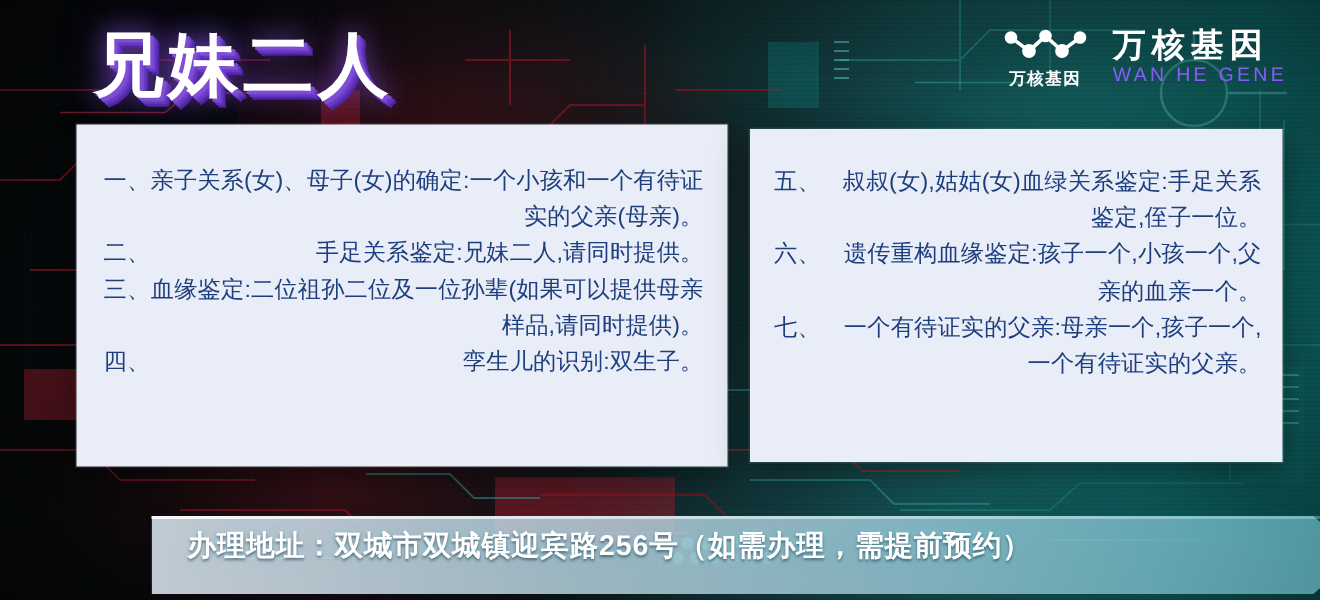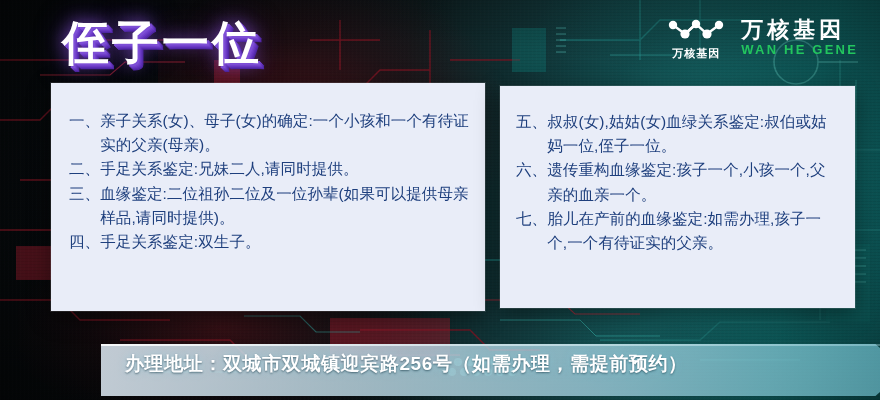--- a/index.html
+++ b/index.html
@@ -42,36 +42,36 @@
       0 0 16px rgba(150,90,240,.85), 0 0 30px rgba(120,60,220,.55);
   }
 
   
   .brand{position:absolute;right:22px;top:16px;display:flex;align-items:center;gap:14px;}
   .brand-mark{display:flex;flex-direction:column;align-items:center;gap:2px;}
   .brand-mark svg{display:block;}
   .brand-mark-text{font-size:11px;font-weight:bold;color:#fff;letter-spacing:1px;line-height:1;}
   .brand-names{display:flex;flex-direction:column;gap:2px;}
   .brand-cn{font-size:22px;font-weight:bold;color:#fff;letter-spacing:4px;line-height:1.05;}
-  .brand-en{font-size:13px;font-weight:bold;color:#22c55e;letter-spacing:2.2px;line-height:1.05;}
+  .brand-en{font-size:13px;font-weight:normal;color:#8b5cf6;letter-spacing:2.2px;line-height:1.05;}
 
   
   .panel{
     position:absolute;background:#e9edf8;
     box-shadow:0 0 0 1px rgba(255,255,255,.10), 0 6px 22px rgba(0,0,0,.45);
   }
   #panel-left{left:51px;top:83px;width:434px;height:228px;}
   #panel-right{left:500px;top:86px;width:355px;height:222px;}
   .panel ol{list-style:none;margin:0;padding:0;}
   .panel li{
     display:flex;align-items:flex-start;
     color:#1e3f7d;font-size:15.5px;line-height:1.56;letter-spacing:.1px;
   }
   .li-num{flex:0 0 auto;white-space:nowrap;}
-  .li-text{flex:1 1 auto;}
+  .li-text{flex:1 1 auto;text-align:right;}
   #panel-left ol{padding:26px 16px 0 18px;}
   #panel-right ol{padding:24px 14px 0 16px;}
 
   
   .banner{
     position:absolute;left:57px;top:344px;width:805px;height:52px;margin-left:44px;
   }
   .banner-bg{position:absolute;inset:0;
     background:linear-gradient(90deg,rgba(222,234,244,.86) 0%,rgba(198,226,238,.80) 30%,rgba(170,215,231,.74) 62%,rgba(128,200,214,.70) 88%,rgba(110,192,208,.66) 100%);
     clip-path:polygon(0 0,96.2% 0,100% 50%,96.2% 100%,0 100%);
@@ -171,21 +171,21 @@
     <g stroke="#2f8f8a" stroke-width="1.2" fill="none" opacity=".6">
       <path d="M150 372 H200 M210 372 H240"></path>
       <path d="M244 316 H300 L316 332 H360"></path>
     </g>
   </svg>
 
   <div class="scan"></div>
   <div class="scanv"></div>
   <div class="vignette"></div>
 
-  <div class="title">侄子一位</div>
+  <div class="title">兄妹二人</div>
 
   <div class="brand">
     <div class="brand-mark">
       <svg width="62" height="30" viewBox="0 0 62 30">
         <g stroke="#ffffff" stroke-width="2.4" fill="none">
           <path d="M8 9 L20 18 L31 8 L42 18 L54 9"></path>
           <path d="M20 18 L31 8"></path>
         </g>
         <g fill="#ffffff">
           <circle cx="8" cy="9" r="4.2"></circle>
@@ -212,38 +212,38 @@
       <li>
         <span class="li-num">二、</span>
         <span class="li-text">手足关系鉴定:兄妹二人,请同时提供。</span>
       </li>
       <li>
         <span class="li-num">三、</span>
         <span class="li-text">血缘鉴定:二位祖孙二位及一位孙辈(如果可以提供母亲样品,请同时提供)。</span>
       </li>
       <li>
         <span class="li-num">四、</span>
-        <span class="li-text">手足关系鉴定:双生子。</span>
+        <span class="li-text">孪生儿的识别:双生子。</span>
       </li>
     </ol>
   </div>
 
   <div class="panel" id="panel-right">
     <ol>
       <li>
         <span class="li-num">五、</span>
-        <span class="li-text">叔叔(女),姑姑(女)血绿关系鉴定:叔伯或姑妈一位,侄子一位。</span>
+        <span class="li-text">叔叔(女),姑姑(女)血绿关系鉴定:手足关系鉴定,侄子一位。</span>
       </li>
       <li>
         <span class="li-num">六、</span>
         <span class="li-text">遗传重构血缘鉴定:孩子一个,小孩一个,父亲的血亲一个。</span>
       </li>
       <li>
         <span class="li-num">七、</span>
-        <span class="li-text">胎儿在产前的血缘鉴定:如需办理,孩子一个,一个有待证实的父亲。</span>
+        <span class="li-text">一个有待证实的父亲:母亲一个,孩子一个,一个有待证实的父亲。</span>
       </li>
     </ol>
   </div>
 
   <div class="banner">
     <div class="banner-bg"></div>
     <div class="banner-line"></div>
     <div class="banner-text">办理地址：双城市双城镇迎宾路256号（如需办理，需提前预约）</div>
   </div>
 

